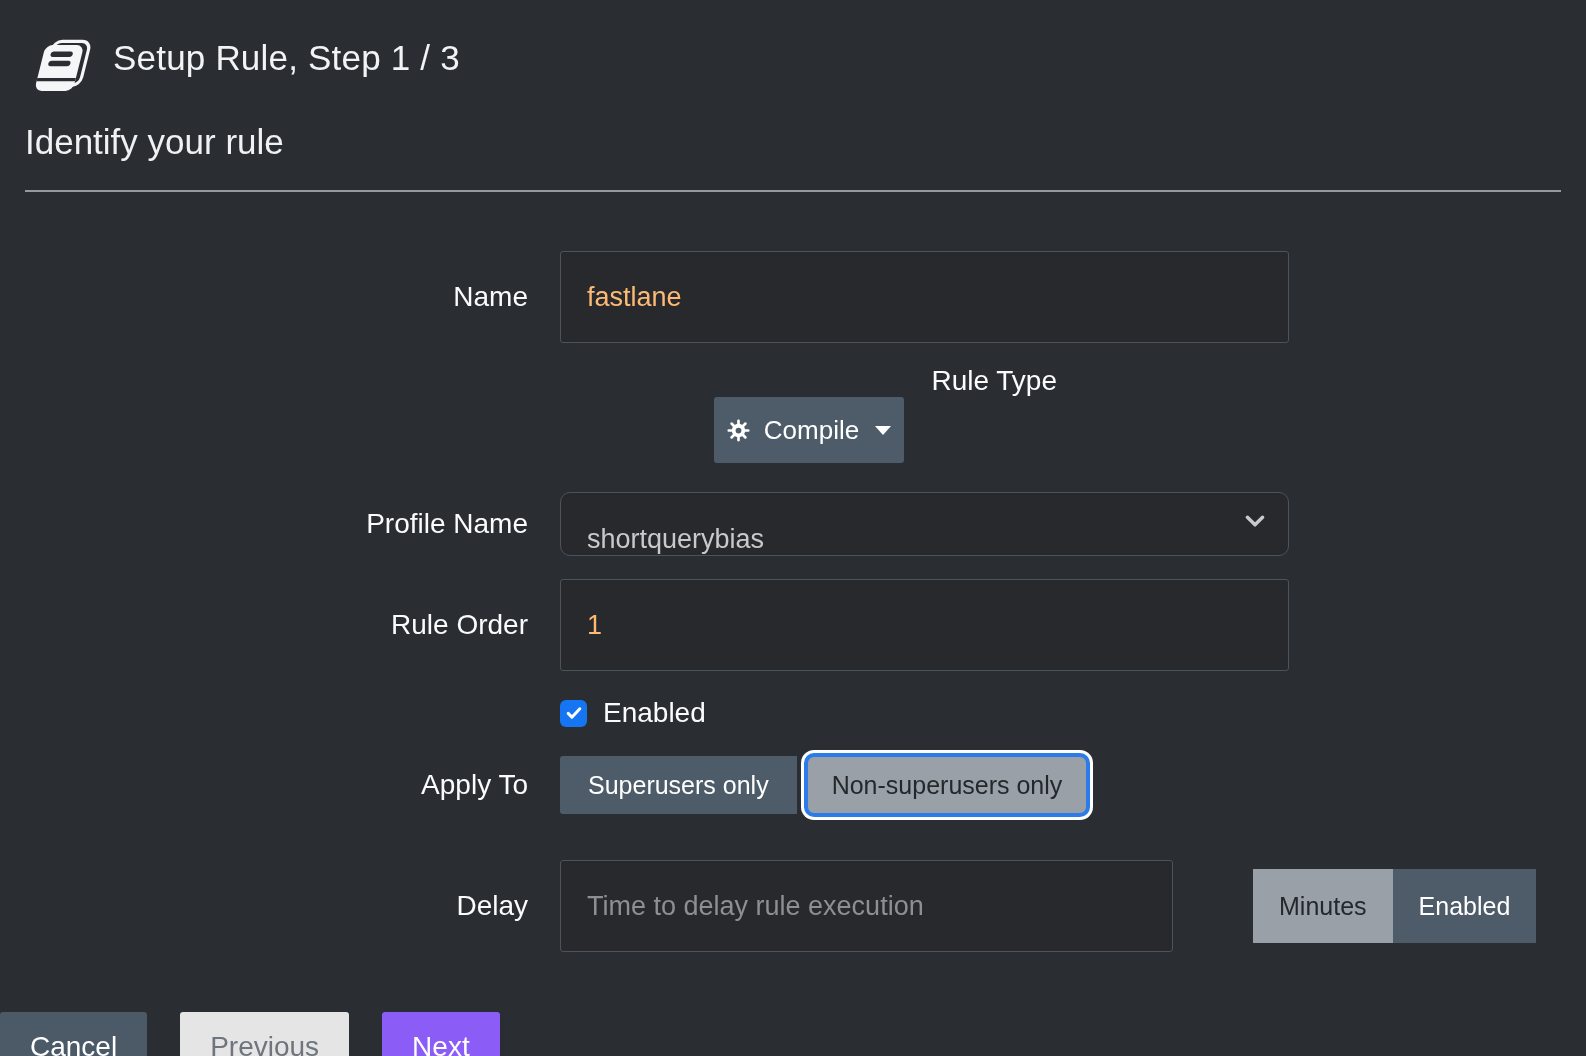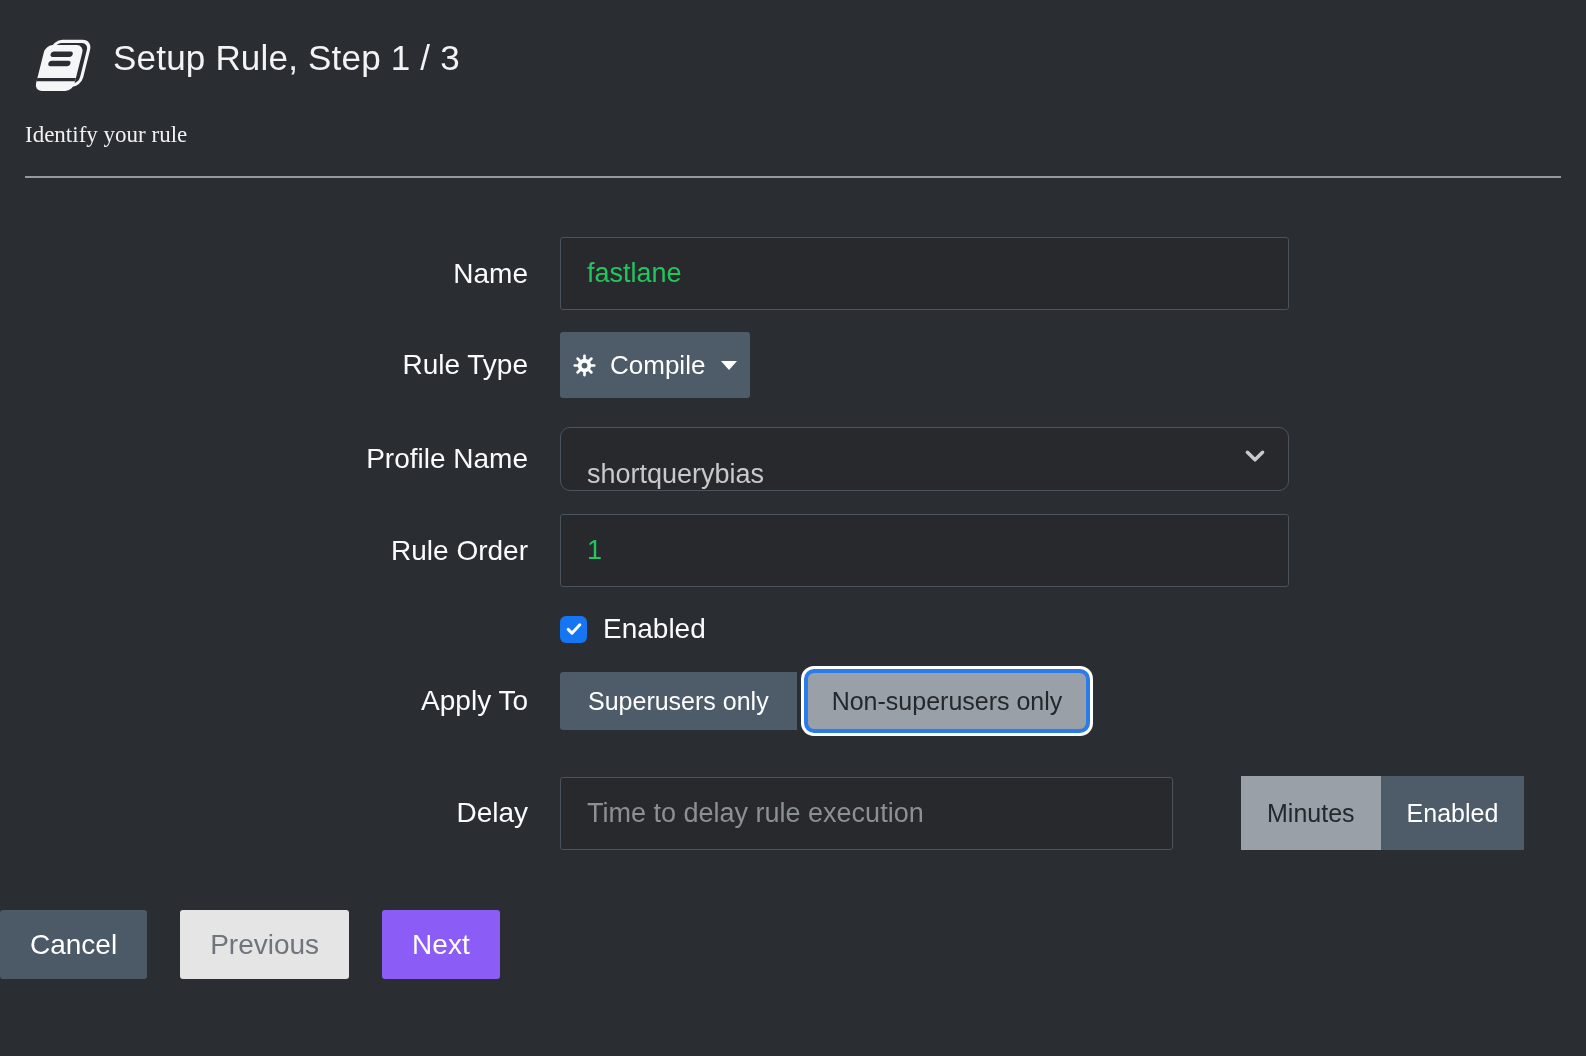--- a/index.html
+++ b/index.html
@@ -10,44 +10,44 @@
     color:#f2f3f5;
     overflow:hidden;
   }
   .page { width:100%; height:100%; box-sizing:border-box; }
 
   
   .header { padding:38px 25px 0 25px; }
   .title-row { display:flex; gap:22px; }
   .book-wrap { width:66px; height:60px; flex:none; }
   h1.title { margin:0; font-size:35px; font-weight:400; color:#f2f3f5; letter-spacing:0.2px; }
-  .subtitle { margin-top:24px; font-size:23px; font-weight:400; color:#f0f1f3;font-family:Liberation Serif, serif; }
+  .subtitle { margin-top:24px; font-size:35px; font-weight:400; color:#f0f1f3; }
   .divider { border:none; border-top:2px solid #97999c; margin:28px 0 0 0; }
 
   
   .form { margin-top:59px; }
   .row { display:flex; align-items:center; }
   .lbl { width:528px; flex:none; text-align:right; font-size:28px; color:#fafbfc; }
   .ctl { margin-left:32px; display:flex; align-items:center; }
 
   .mb-name { margin-bottom:22px; }
-  .mb-ruletype { margin-bottom:29px; }
+  .mb-ruletype { margin-bottom:29px;flex-direction:column; }
   .mb-profile { margin-bottom:23px; }
   .mb-ruleorder { margin-bottom:26px; }
   .mb-applyto { margin-bottom:43px; }
   .mb-enabled { margin-bottom:24px; }
   .mb-delay { margin-bottom:60px; }
 
   .text-input {
     box-sizing:border-box;
-    width:729px; height:73px;
+    width:729px; height:92px;
     background:#28292c;
     border:1px solid #4b545c;
     border-radius:3px;
-    color:#22c55e;
+    color:#fdba74;
     font-size:27px;
     font-family:"Liberation Sans","DejaVu Sans",sans-serif;
     padding:16px 26px;
     outline:none;
   }
   .text-input::placeholder { color:#8b9095; opacity:1; }
   .text-input.delay { width:613px; }
 
   .select {
     box-sizing:border-box;
@@ -92,21 +92,21 @@
   }
 
   .checkbox {
     width:27px; height:27px; flex:none;
     background:#1675f2; border-radius:6px;
     display:flex; align-items:center; justify-content:center;
     cursor:pointer;
   }
   .checkbox-label { margin-left:16px; font-size:28px; color:#fafbfc; }
 
-  .unit-group { margin-left:32px; display:flex;padding-left:36px; }
+  .unit-group { margin-left:44px; display:flex;padding-left:36px; }
   .unit { height:74px; padding:0 26px; border-radius:0; font-size:25px; }
   .unit-active { background:#9aa0a7; color:#24282c; }
 
   
   .footer { display:flex; justify-content:flex-start; gap:33px; padding-right:68px; }
   .btn-footer { height:69px; padding:0 30px; font-size:28px; }
   .btn-cancel { background:#4c5a68; }
   .btn-previous { background:#e5e5e5; color:#6e757d; cursor:default; }
   .btn-next { background:#8b5cf6; }
 </style>

